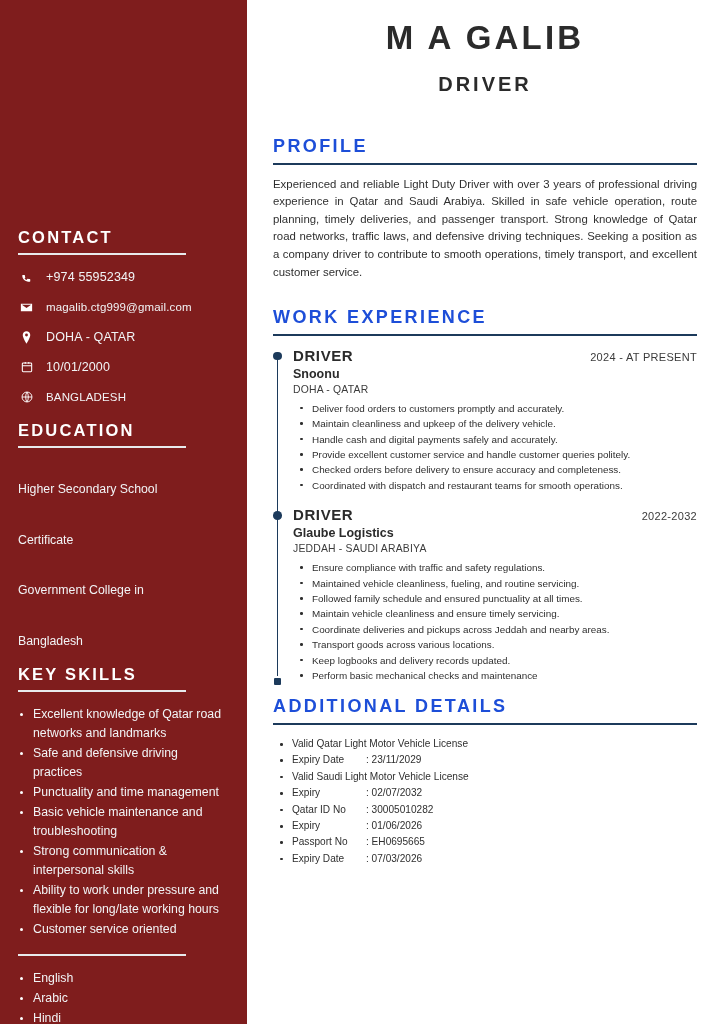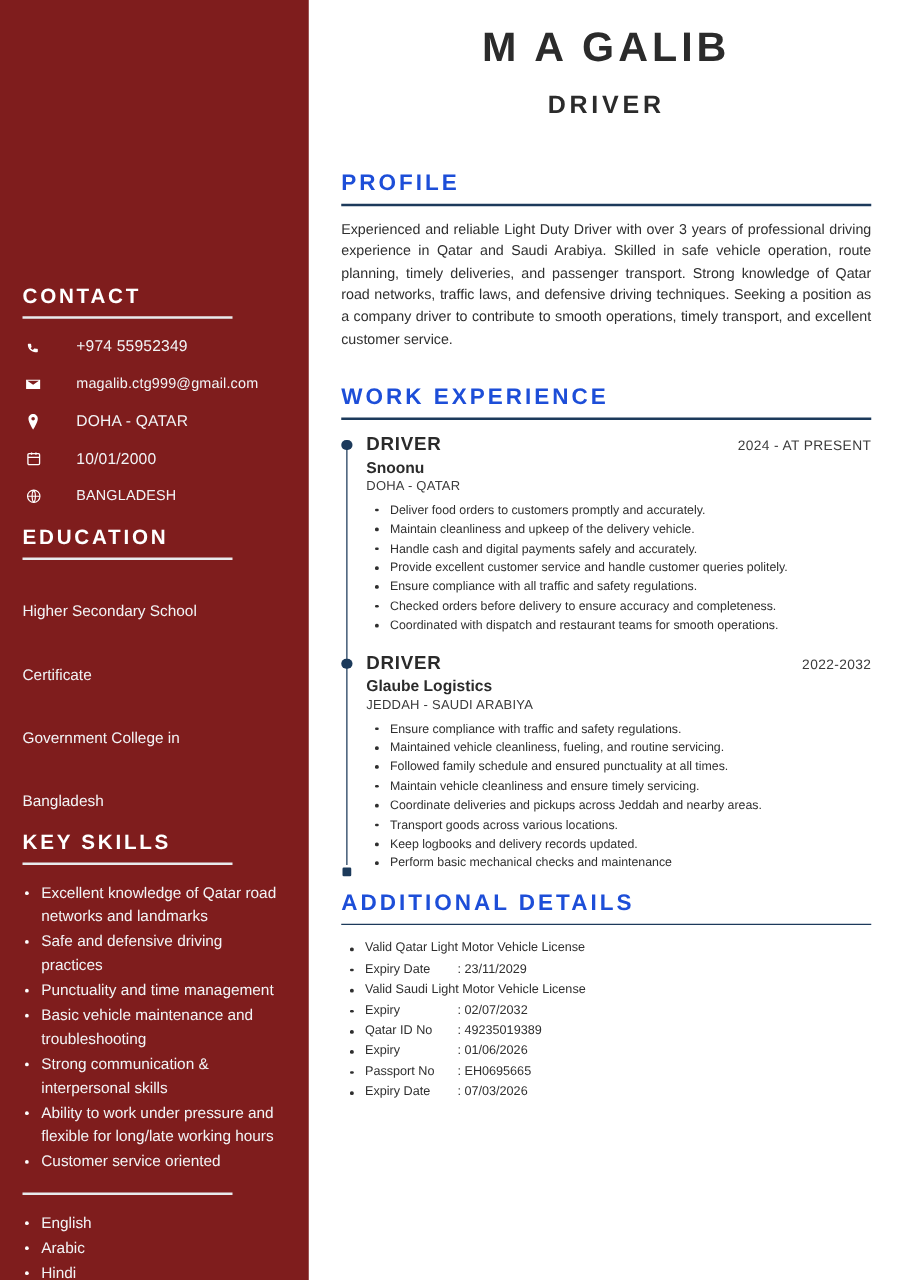--- a/index.html
+++ b/index.html
@@ -35,21 +35,21 @@
   .side-rule {
     height: 2px;
     background: #e8eaec;
     width: 168px;
     margin-bottom: 13px;
   }
   .contact-list { list-style: none; }
   .contact-row {
     display: flex;
     align-items: center;
-    gap: 26px;
+    gap: 11px;
     margin-bottom: 12px;
     min-height: 18px;
   }
   .c-ico {
     width: 17px; min-width: 17px;
     display: flex; align-items: center; justify-content: center;
     color: #ffffff;
   }
   .c-ico svg { display: block; }
   .c-txt {
@@ -321,21 +321,20 @@
             <span class="job-title">DRIVER</span>
             <span class="job-date">2024 - AT PRESENT</span>
           </div>
           <div class="job-company">Snoonu</div>
           <div class="job-place">DOHA - QATAR</div>
           <ul class="job-bullets">
             <li>Deliver food orders to customers promptly and accurately.</li>
             <li>Maintain cleanliness and upkeep of the delivery vehicle.</li>
             <li>Handle cash and digital payments safely and accurately.</li>
             <li>Provide excellent customer service and handle customer queries politely.</li>
-            <li>Ensure compliance with all traffic and safety regulations.</li>
             <li>Checked orders before delivery to ensure accuracy and completeness.</li>
             <li>Coordinated with dispatch and restaurant teams for smooth operations.</li>
           </ul>
         </div>
 
         <div class="job">
           <span class="dot"></span>
           <div class="job-head">
             <span class="job-title">DRIVER</span>
             <span class="job-date">2022-2032</span>
@@ -367,21 +366,21 @@
         <li>
           <span class="kv"><span class="k">Expiry Date</span><span>: 23/11/2029</span></span>
         </li>
         <li>
           <span class="kv"><span class="k">Valid Saudi Light Motor Vehicle License</span><span></span></span>
         </li>
         <li>
           <span class="kv"><span class="k">Expiry</span><span>: 02/07/2032</span></span>
         </li>
         <li>
-          <span class="kv"><span class="k">Qatar ID No</span><span>: 49235019389</span></span>
+          <span class="kv"><span class="k">Qatar ID No</span><span>: 30005010282</span></span>
         </li>
         <li>
           <span class="kv"><span class="k">Expiry</span><span>: 01/06/2026</span></span>
         </li>
         <li>
           <span class="kv"><span class="k">Passport No</span><span>: EH0695665</span></span>
         </li>
         <li>
           <span class="kv"><span class="k">Expiry Date</span><span>: 07/03/2026</span></span>
         </li>

